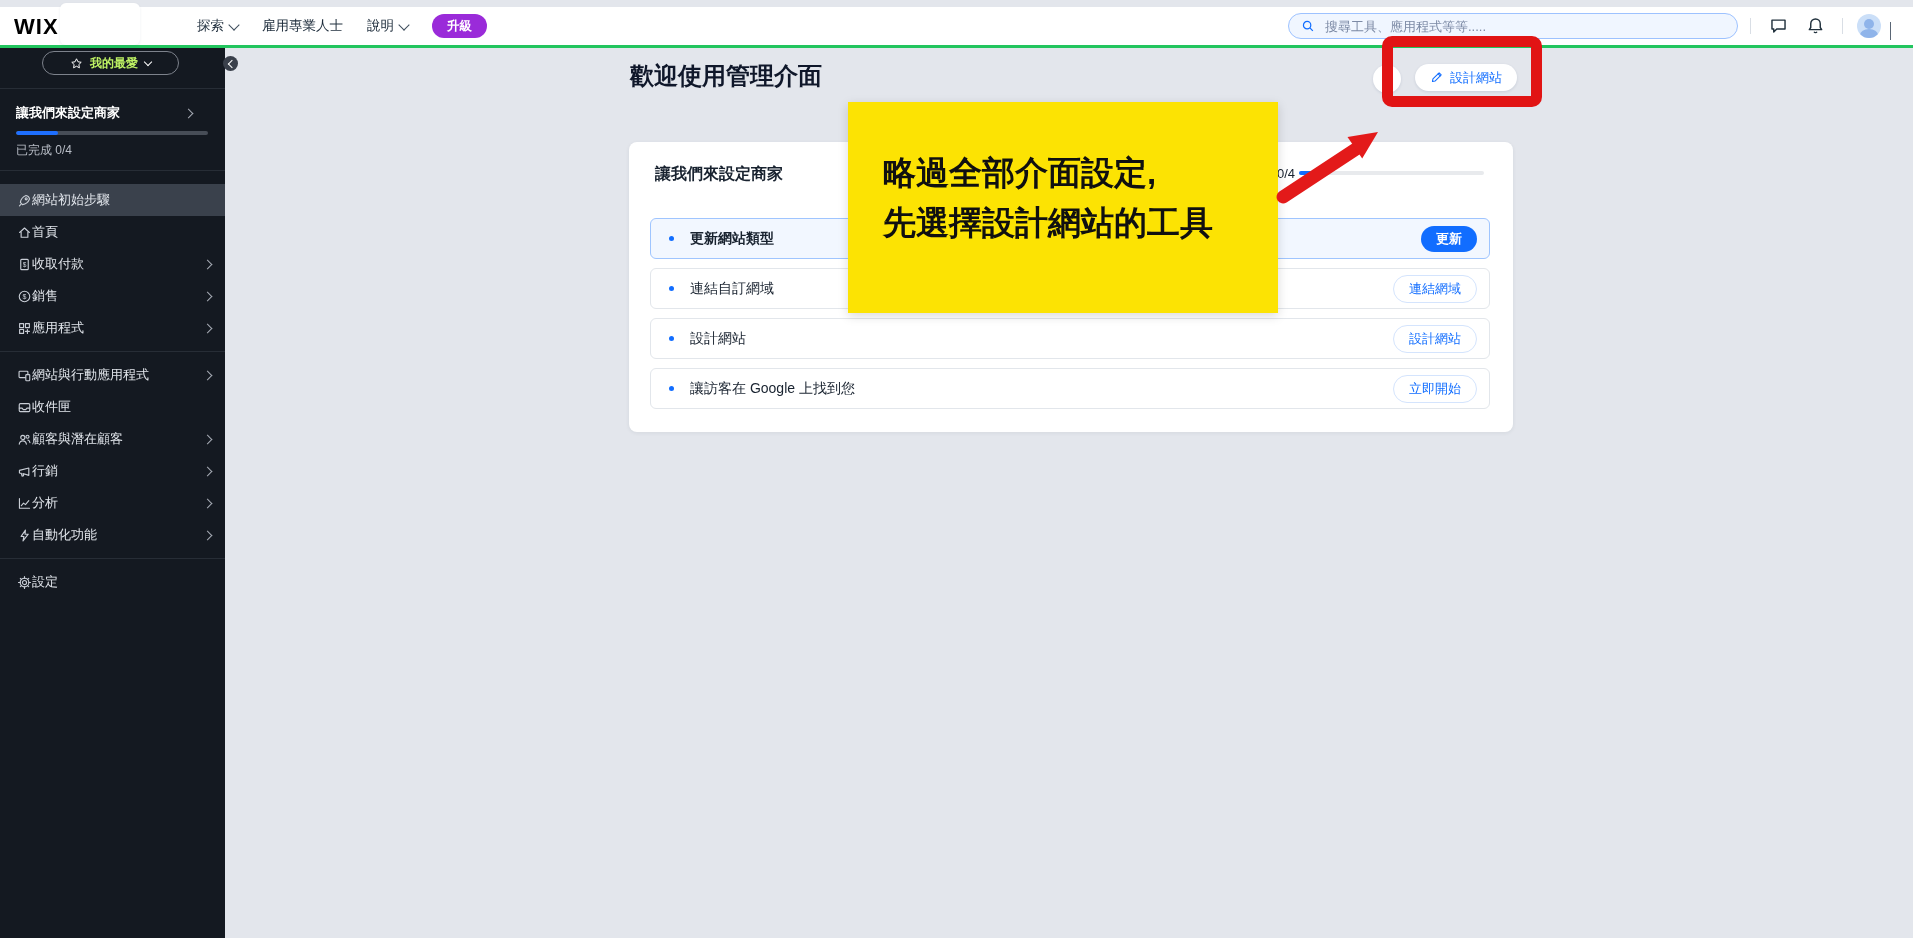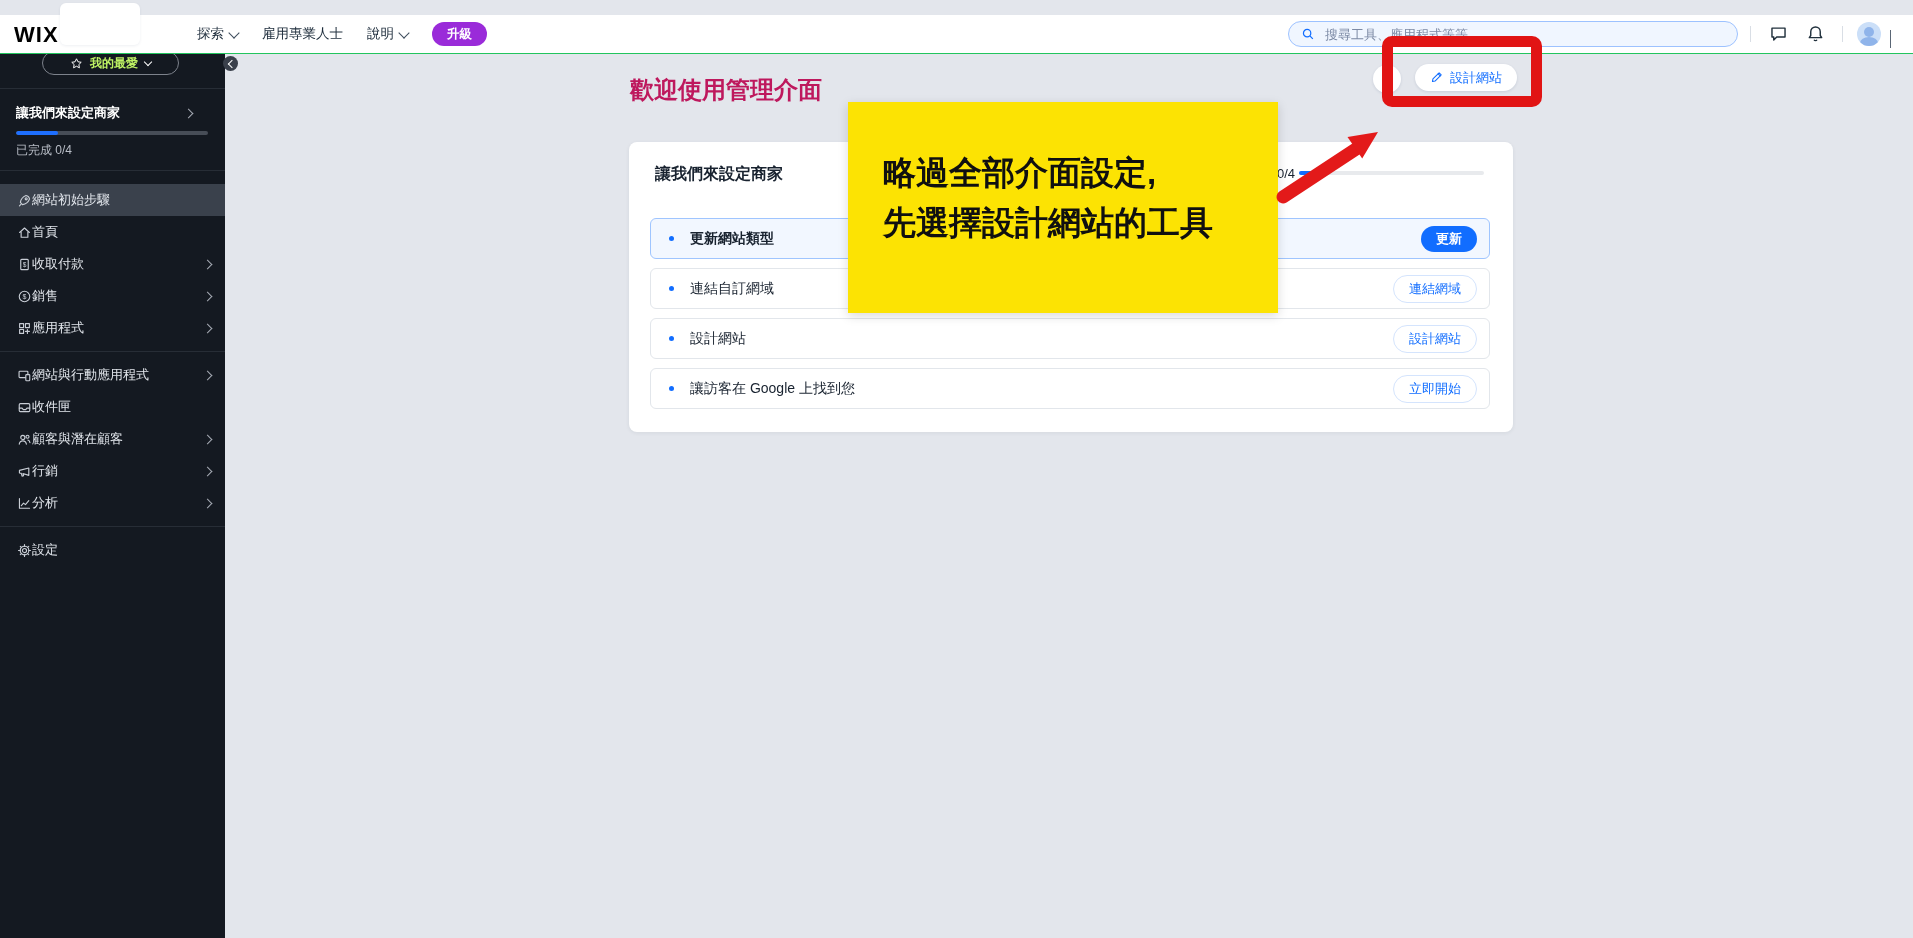--- a/index.html
+++ b/index.html
@@ -1,20 +1,20 @@
 <!DOCTYPE html>
 <html><head>
 <meta charset="utf-8">
 <style>
   html,body{margin:0;padding:0;}
   body{font-family:"Liberation Sans","DejaVu Sans",sans-serif;background:#E3E6EC;}
   .stage{position:relative;width:1913px;height:938px;overflow:hidden;background:#E3E6EC;}
 
   
-  .topbar{position:absolute;top:15px;left:0;width:1913px;height:38px;background:#fff;border-bottom:1px solid #22c55e;z-index:20;}
+  .topbar{position:absolute;top:7px;left:0;width:1913px;height:38px;background:#fff;border-bottom:3px solid #22c55e;z-index:20;}
   .logo{position:absolute;left:14px;top:7px;font-size:22px;font-weight:800;letter-spacing:1px;color:#000;}
   .site-blank{position:absolute;left:60px;top:3px;width:80px;height:42px;background:#fff;border-radius:6px;box-shadow:0 1px 3px rgba(20,40,80,.07);z-index:40;}
   .nav{position:absolute;left:197px;top:0;height:38px;display:flex;align-items:center;gap:24px;}
   .nav-item{display:flex;align-items:center;gap:6px;font-size:13.5px;color:#1C2B3A;cursor:pointer;}
   .caret{width:7px;height:7px;border-right:1.4px solid #3D4C5C;border-bottom:1.4px solid #3D4C5C;transform:rotate(45deg);margin-top:-3px;}
   .upgrade-pill{display:flex;align-items:center;justify-content:center;height:24px;padding:0 15px;background:#9A2BD9;color:#fff;font-size:12.5px;font-weight:700;border-radius:13px;cursor:pointer;}
   .search{position:absolute;left:1288px;top:6px;width:450px;height:26px;background:#F0F6FF;border:1px solid #9DC2FF;border-radius:14px;display:flex;align-items:center;padding:0 12px;box-sizing:border-box;}
   .search input{border:none;outline:none;background:transparent;font-size:13px;color:#41506b;width:100%;font-family:inherit;}
   .search input::placeholder{color:#7C8AA5;}
   .tb-div{position:absolute;top:11px;width:1px;height:16px;background:#D9DEE5;}
@@ -37,21 +37,21 @@
   .sb-item{height:32px;display:flex;align-items:center;padding:0 14px 0 16px;gap:0;cursor:pointer;}
   .sb-item.sel{background:#3A414C;}
   .sb-item .lbl{font-size:13px;color:#E2E6EC;flex:1;}
   .sb-ico{width:16px;height:16px;display:flex;align-items:center;justify-content:center;}
   .sb-ico svg{stroke:#C9CED6;fill:none;stroke-width:1.2;stroke-linecap:round;stroke-linejoin:round;}
   .menu-div{height:1px;background:#272D36;margin:7px 0;}
   .collapse-btn{position:absolute;left:223px;top:56px;width:15px;height:15px;border-radius:50%;background:#3A404B;z-index:15;display:flex;align-items:center;justify-content:center;cursor:pointer;}
   .chev-l{width:5px;height:5px;border-left:1.4px solid #fff;border-bottom:1.4px solid #fff;transform:rotate(45deg);margin-left:2px;}
 
   
-  .page-title{position:absolute;left:630px;top:74px;font-size:24px;font-weight:700;color:#be185d;z-index:2;}
+  .page-title{position:absolute;left:630px;top:60px;font-size:24px;font-weight:700;color:#0f172a;z-index:2;}
   .half-circle{position:absolute;left:1373px;top:65px;width:28px;height:28px;border-radius:50%;background:#fff;z-index:5;box-shadow:0 1px 3px rgba(20,40,80,.12);}
   .design-btn{position:absolute;left:1415px;top:64px;height:27px;padding:0 15px;background:#fff;border-radius:14px;display:flex;align-items:center;gap:7px;color:#116DFF;font-size:13px;z-index:6;box-shadow:0 1px 3px rgba(20,40,80,.12);cursor:pointer;}
   .design-btn svg{stroke:#116DFF;fill:none;stroke-width:1.3;stroke-linecap:round;stroke-linejoin:round;}
 
   .card{position:absolute;left:629px;top:142px;width:884px;height:290px;background:#fff;border-radius:8px;box-shadow:0 1px 4px rgba(22,45,61,.07);z-index:2;}
   .card-title{position:absolute;left:26px;top:22px;font-size:16px;font-weight:700;color:#18222F;}
   .prog-label{position:absolute;left:648px;top:24px;font-size:13px;color:#18222F;}
   .prog-track{position:absolute;left:670px;top:29px;width:185px;height:4px;border-radius:2px;background:#E8EAED;}
   .prog-fill{height:100%;width:13px;background:#116DFF;border-radius:2px;}
   .task{position:absolute;left:21px;width:840px;height:41px;border:1px solid #E2E6EB;border-radius:6px;background:#fff;display:flex;align-items:center;padding:0 12px 0 18px;box-sizing:border-box;cursor:pointer;}
@@ -255,20 +255,29 @@
         <span class="sb-ico">
           <svg width="15" height="15" viewBox="0 0 16 16">
               <path d="M2.6 2.8V13h10.8"></path>
               <path d="M4.6 10.2L7 7.6l2 1.6 3.6-4.2"></path>
             </svg>
         </span>
         <span class="lbl">分析</span>
         <span class="chev-r"></span>
       </div>
 
+      <div class="sb-item">
+        <span class="sb-ico">
+          <svg width="15" height="15" viewBox="0 0 16 16">
+              <path d="M9 2.2L4.4 9h3l-1 4.8L12 6.6H8.6z"></path>
+            </svg>
+        </span>
+        <span class="lbl">自動化功能</span>
+        <span class="chev-r"></span>
+      </div>
 
       <div class="menu-div"></div>
 
       <div class="sb-item">
         <span class="sb-ico">
           <svg width="15" height="15" viewBox="0 0 16 16">
               <circle cx="8" cy="8" r="2.2"></circle>
               <circle cx="8" cy="8" r="4.6"></circle>
               <path d="M8 1.6v1.8M8 12.6v1.8M1.6 8h1.8M12.6 8h1.8M3.5 3.5l1.2 1.2M11.3 11.3l1.2 1.2M12.5 3.5l-1.2 1.2M4.7 11.3l-1.2 1.2"></path>
             </svg>

